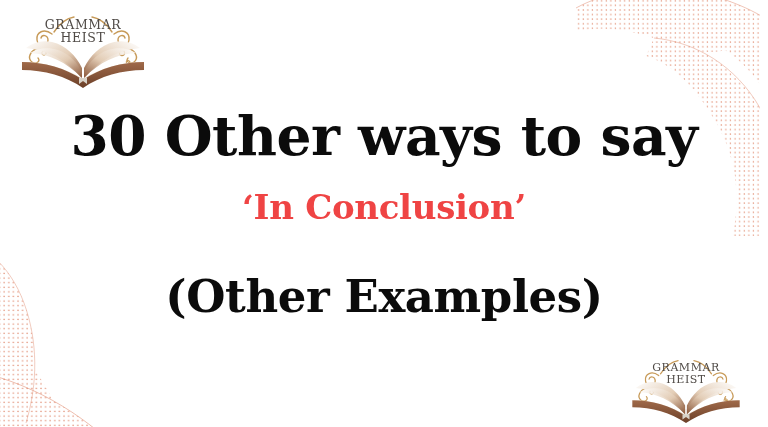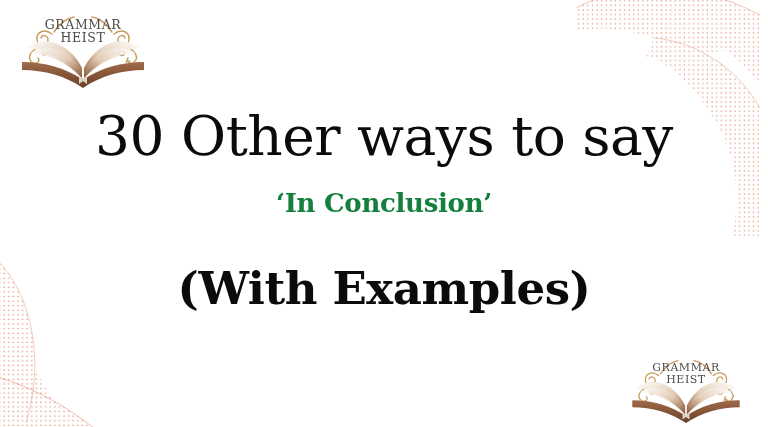--- a/index.html
+++ b/index.html
@@ -63,37 +63,37 @@
     height: 427px;
     display: flex;
     flex-direction: column;
     align-items: center;
     justify-content: flex-start;
   }
 
   #headline {
     margin-top: 108px;
     font-family: "DejaVu Serif", "Liberation Serif", serif;
-    font-weight: normal;
+    font-weight: bold;
     font-size: 55px;
     line-height: 1.02;
     letter-spacing: -0.5px;
     color: #0b0b0b;
     white-space: nowrap;
     text-align: center;
   }
 
   #subtitle {
     margin-top: 26px;
     font-family: "DejaVu Serif", "Liberation Serif", serif;
     font-weight: bold;
-    font-size: 26px;
+    font-size: 34px;
     line-height: 1;
     letter-spacing: -0.3px;
-    color: #15803d;
+    color: #ef4444;
     white-space: nowrap;
     text-align: right;
   }
 
   #tagline {
     margin-top: 50px;
     font-family: "DejaVu Serif", "Liberation Serif", serif;
     font-weight: bold;
     font-size: 45px;
     line-height: 1;
@@ -232,21 +232,21 @@
         <path d="M14 58 C 36 58, 58 64, 75 76 L 75 84 C 58 72, 36 66, 14 66 Z" fill="url(#coverL1)"></path>
         <path d="M136 58 C 114 58, 92 64, 75 76 L 75 84 C 92 72, 114 66, 136 66 Z" fill="url(#coverR1)"></path>
         <path d="M71 74 L 79 74 L 79 80 L 75 77 L 71 80 Z" fill="#d8d2c8"></path>
       </g>
     </svg>
   </div>
 
   <div id="text-block">
     <div id="headline">30 Other ways to say</div>
     <div id="subtitle">‘In Conclusion’</div>
-    <div id="tagline">(With Examples)</div>
+    <div id="tagline">(Other Examples)</div>
   </div>
 
   <div class="logo" id="logo-bottom-right">
     <svg viewBox="0 0 150 86" xmlns="http://www.w3.org/2000/svg">
       <defs>
         <linearGradient id="pageL2" x1="0" y1="0" x2="1" y2="1">
           <stop offset="0%" stop-color="#ffffff"></stop>
           <stop offset="55%" stop-color="#e3cdb6"></stop>
           <stop offset="100%" stop-color="#8a5638"></stop>
         </linearGradient>

